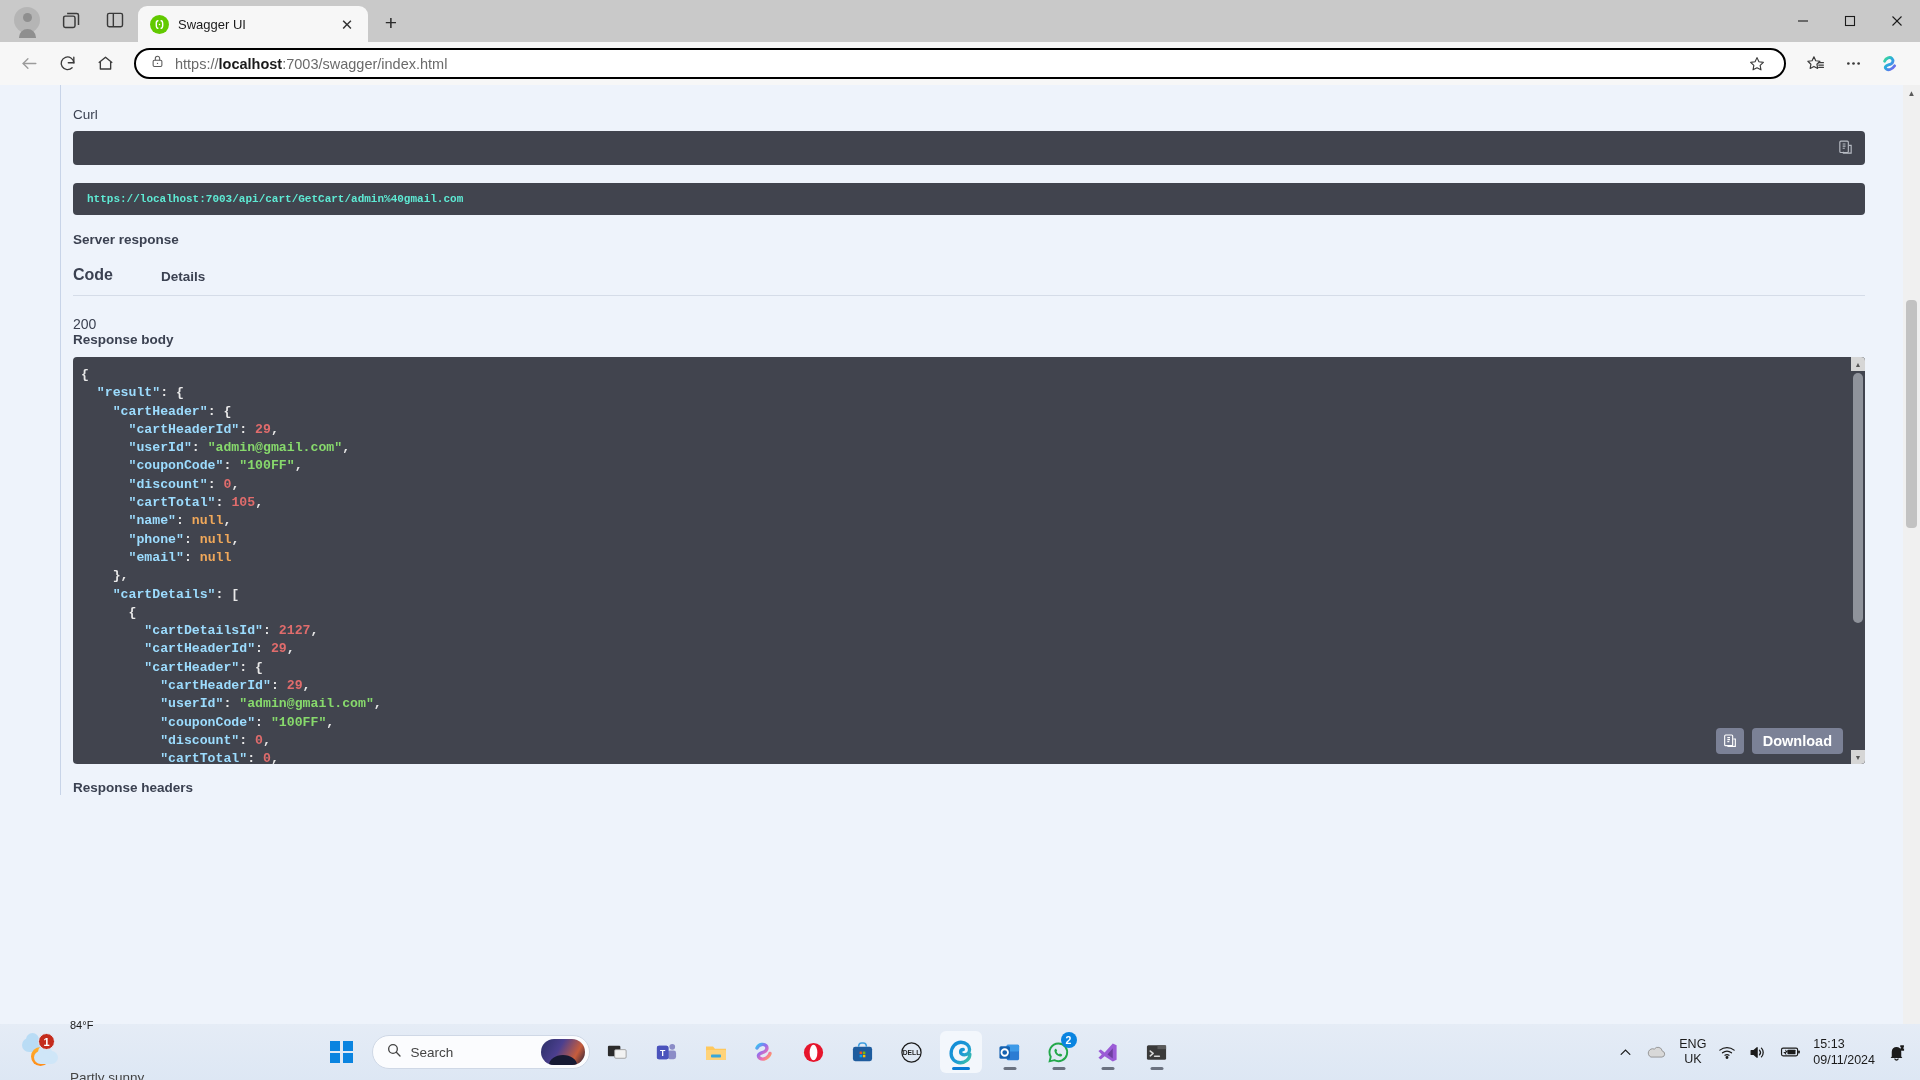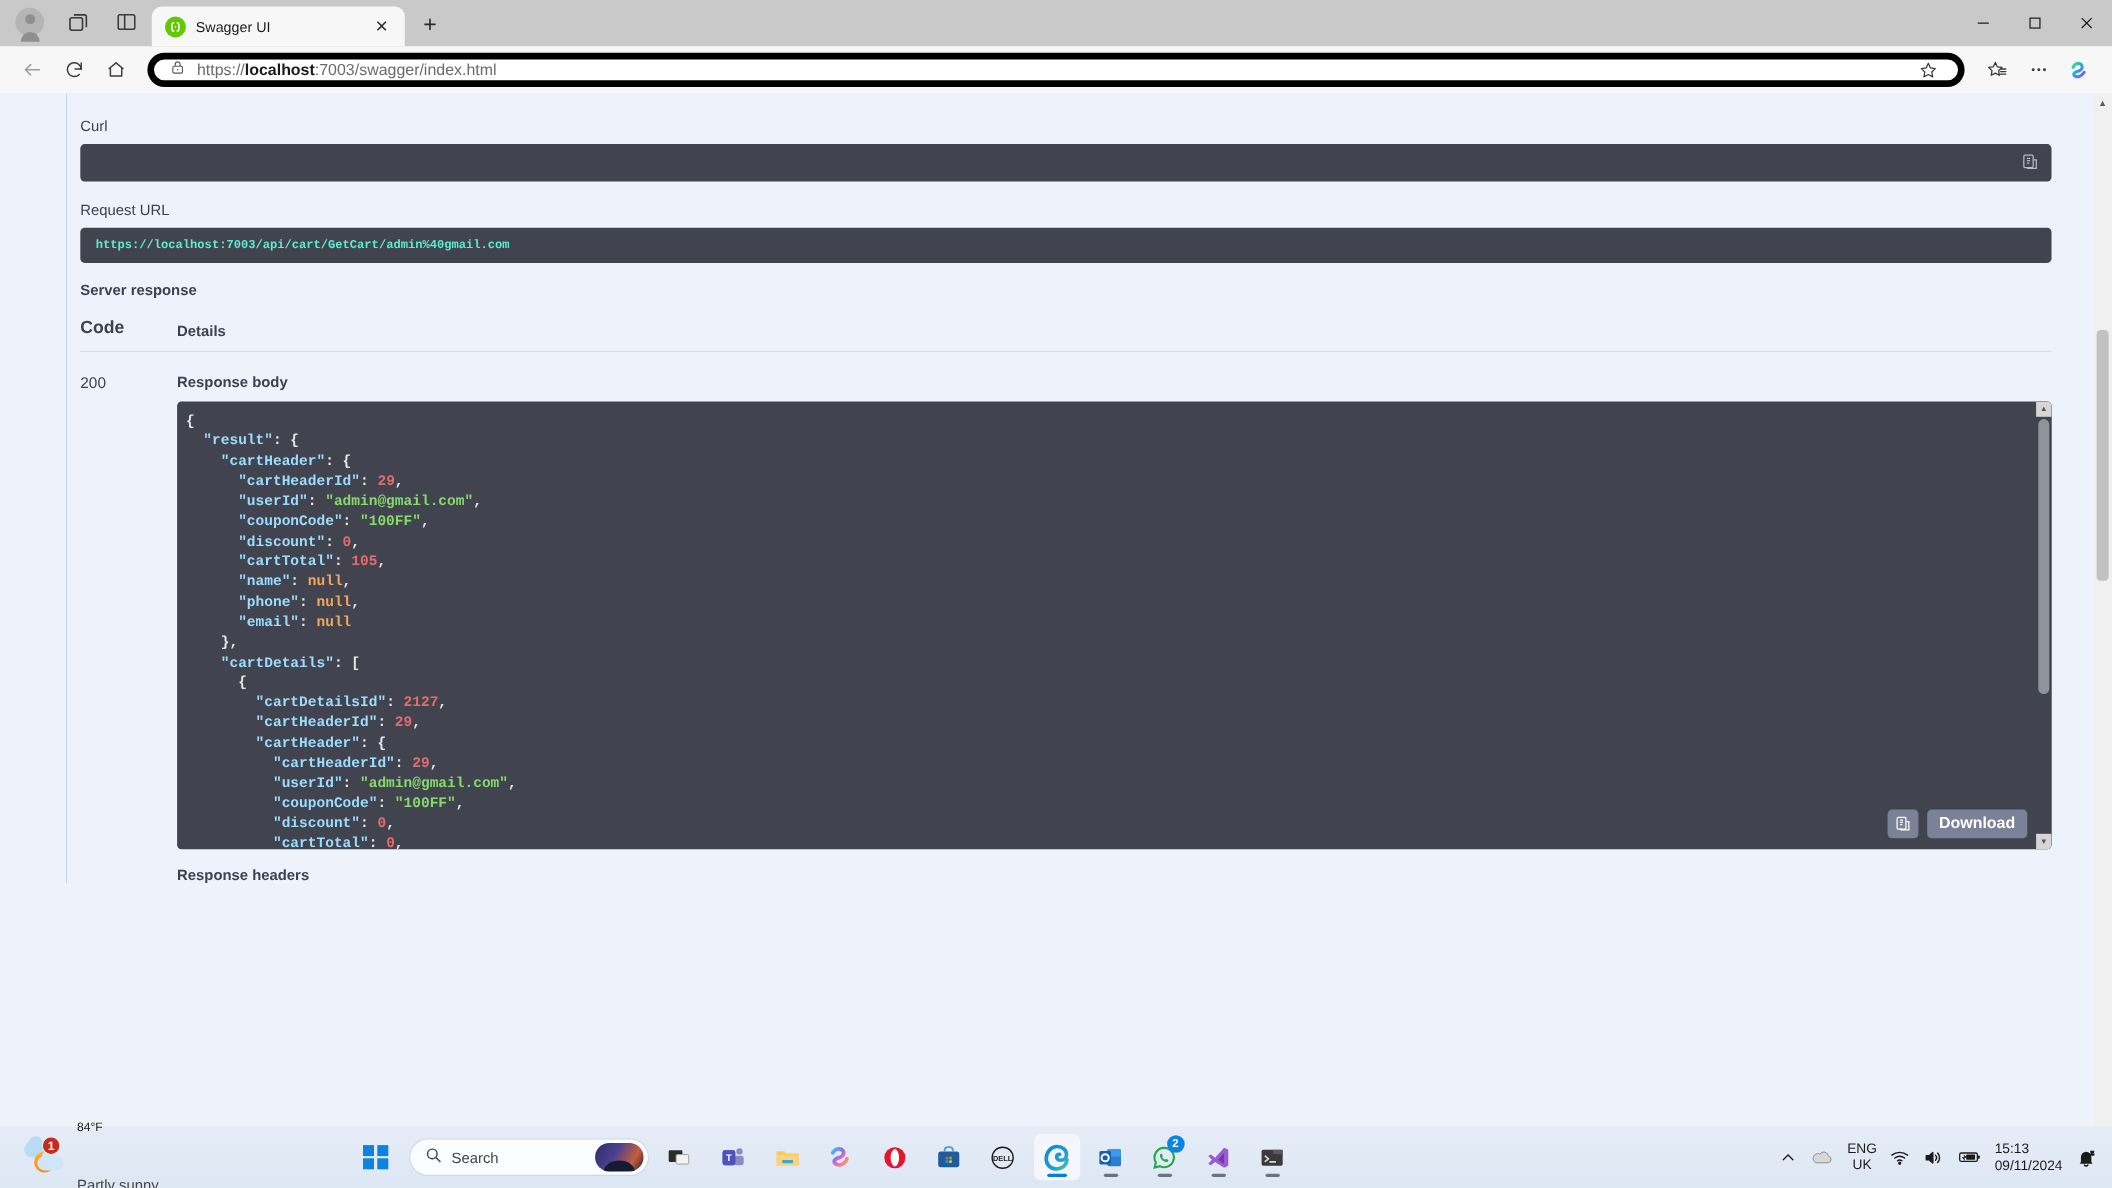--- a/index.html
+++ b/index.html
@@ -85,21 +85,21 @@
   }
   .tb-icon {
     width: 34px; height: 34px; border-radius: 5px;
     display: flex; align-items: center; justify-content: center;
     color: #3b3b3b;
   }
   .tb-icon.dim { color: #9b9b9b; }
   .omnibox {
     flex: 1; height: 31px;
     background: #fff;
-    border: 6px solid #000000;
+    border: 2px solid #000000;
     border-radius: 16px;
     display: flex; align-items: center;
     padding: 0 10px 0 14px;
     margin: 0 8px;
     gap: 10px;
   }
   .omnibox .url {
     flex: 1; font-size: 14.5px; color: #6a6a6a;
     white-space: nowrap; overflow: hidden;
   }
@@ -167,21 +167,21 @@
     margin-bottom: 19px;
   }
   .resp-table { width: 100%; }
   .resp-head {
     display: flex;
     padding-bottom: 11px;
     border-bottom: 1px solid #d5dce8;
   }
   .col-code { width: 88px; font-size: 16px; font-weight: bold; color: #3b4151; }
   .col-details { font-size: 13.5px; font-weight: bold; color: #3b4151; padding-top: 3px; }
-  .resp-row { display: flex; padding-top: 20px; }
+  .resp-row { display: flex; padding-top: 20px; flex-direction: column; }
   .resp-code { width: 88px; font-size: 14px; color: #3b4151; font-family: "Liberation Sans", sans-serif; }
   .resp-body-col { flex: 1; }
   .rb-label { font-size: 13.5px; font-weight: bold; color: #3b4151; margin-bottom: 10px; }
 
   .json-panel {
     background: #41444e;
     border-radius: 4px;
     position: relative;
     height: 407px;
     overflow: hidden;
@@ -492,21 +492,20 @@
         <div class="codeblock">
           <div class="copy-btn">
             <svg width="17" height="17" viewBox="0 0 24 24" fill="none" stroke="currentColor" stroke-width="1.6">
               <rect x="4" y="3" width="12" height="16" rx="1.5"></rect>
                 <path d="M8 7h4M8 10h4M8 13h3"></path>
               <path d="M17 9h3v11H9v-2"></path>
             </svg>
           </div>
         </div>
 
-        <div class="section-label">Request URL</div>
         <div class="url-block">
           <pre>https://localhost:7003/api/cart/GetCart/admin%40gmail.com</pre>
         </div>
 
         <div class="server-response-label">Server response</div>
 
         <div class="resp-table">
           <div class="resp-head">
             <div class="col-code">Code</div>
             <div class="col-details">Details</div>

